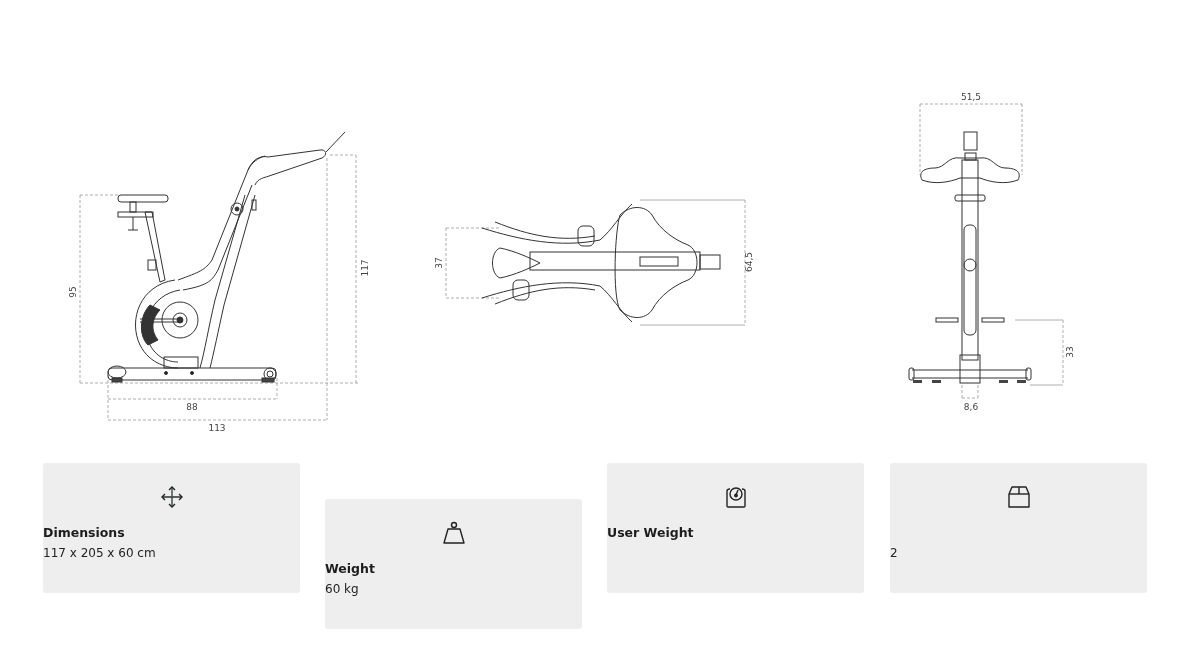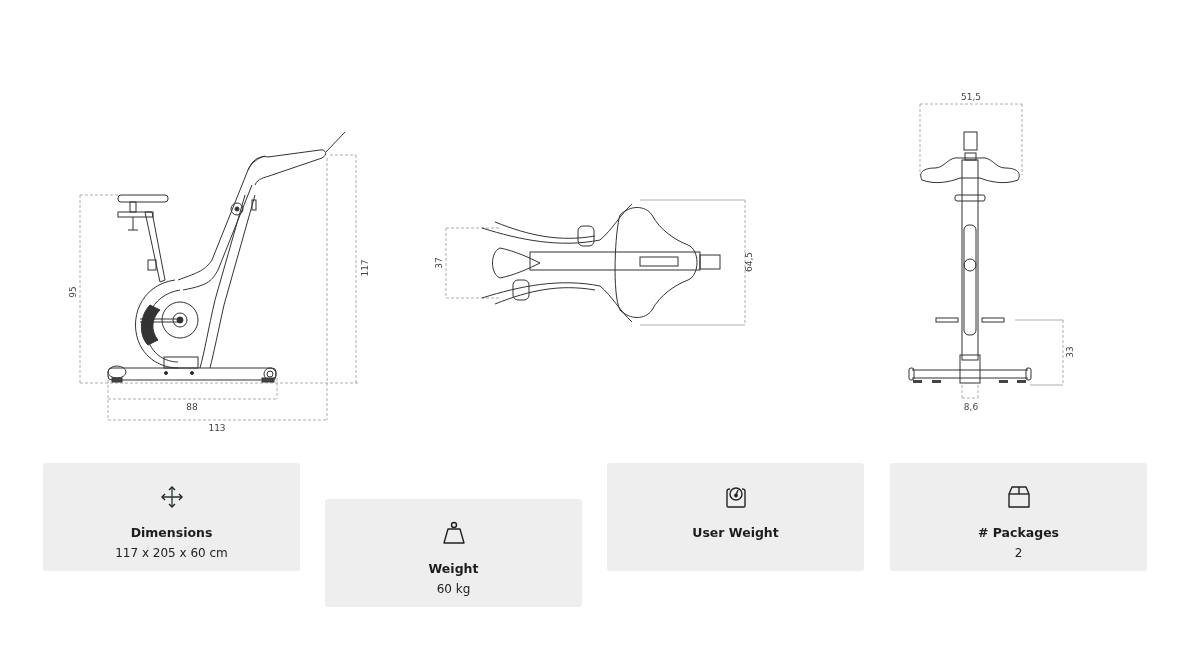--- a/index.html
+++ b/index.html
@@ -1,22 +1,22 @@
 <!DOCTYPE html>
 <html><head>
 <meta charset="utf-8">
 <style>
   html, body { margin:0; padding:0; background:#ffffff; }
   body { width:1200px; height:649px; position:relative; overflow:hidden;
          font-family:"DejaVu Sans", "Liberation Sans", sans-serif; color:#1a1a1a; }
   .drawings { position:absolute; left:0; top:0; width:1200px; height:450px; }
   .drawings svg { position:absolute; left:0; top:0; }
   .dim-label { font-family:"DejaVu Sans", sans-serif; font-size:9px; fill:#444; }
-  .card { position:absolute; top:463px; width:257px; height:108px; background:#eeeeee;
-          border-radius:3px; text-align:center; }
+  .card { position:absolute; top:463px; width:257px; height:130px; background:#eeeeee;
+          border-radius:3px; text-align:left; }
   .card .icon { position:absolute; left:50%; top:20px; width:28px; height:28px; margin-left:-14px; }
   .card .label { position:absolute; left:0; right:0; top:62px; font-size:12.5px; font-weight:bold; color:#1d1d1d; }
   .card .value { position:absolute; left:0; right:0; top:83px; font-size:12px; color:#222; }
 </style>
 </head>
 <body>
 
 <div class="drawings">
   <svg width="1200" height="450" viewBox="0 0 1200 450" fill="none" stroke="#333" stroke-width="1">
 
@@ -182,15 +182,14 @@
   </svg>
   <div class="label">User Weight</div>
 </div>
 
 <div class="card" style="left:890px;">
   <svg class="icon" viewBox="0 0 28 28" fill="none" stroke="#222" stroke-width="1.4">
     <path d="M7 4 L21 4 L24 11 L24 24 L4 24 L4 11 Z" stroke-linejoin="round"></path>
     <line x1="4" y1="11" x2="24" y2="11"></line>
     <line x1="14" y1="4" x2="14" y2="11"></line>
   </svg>
-  <div class="label"># Packages</div>
   <div class="value">2</div>
 </div>
 
 </body></html>

